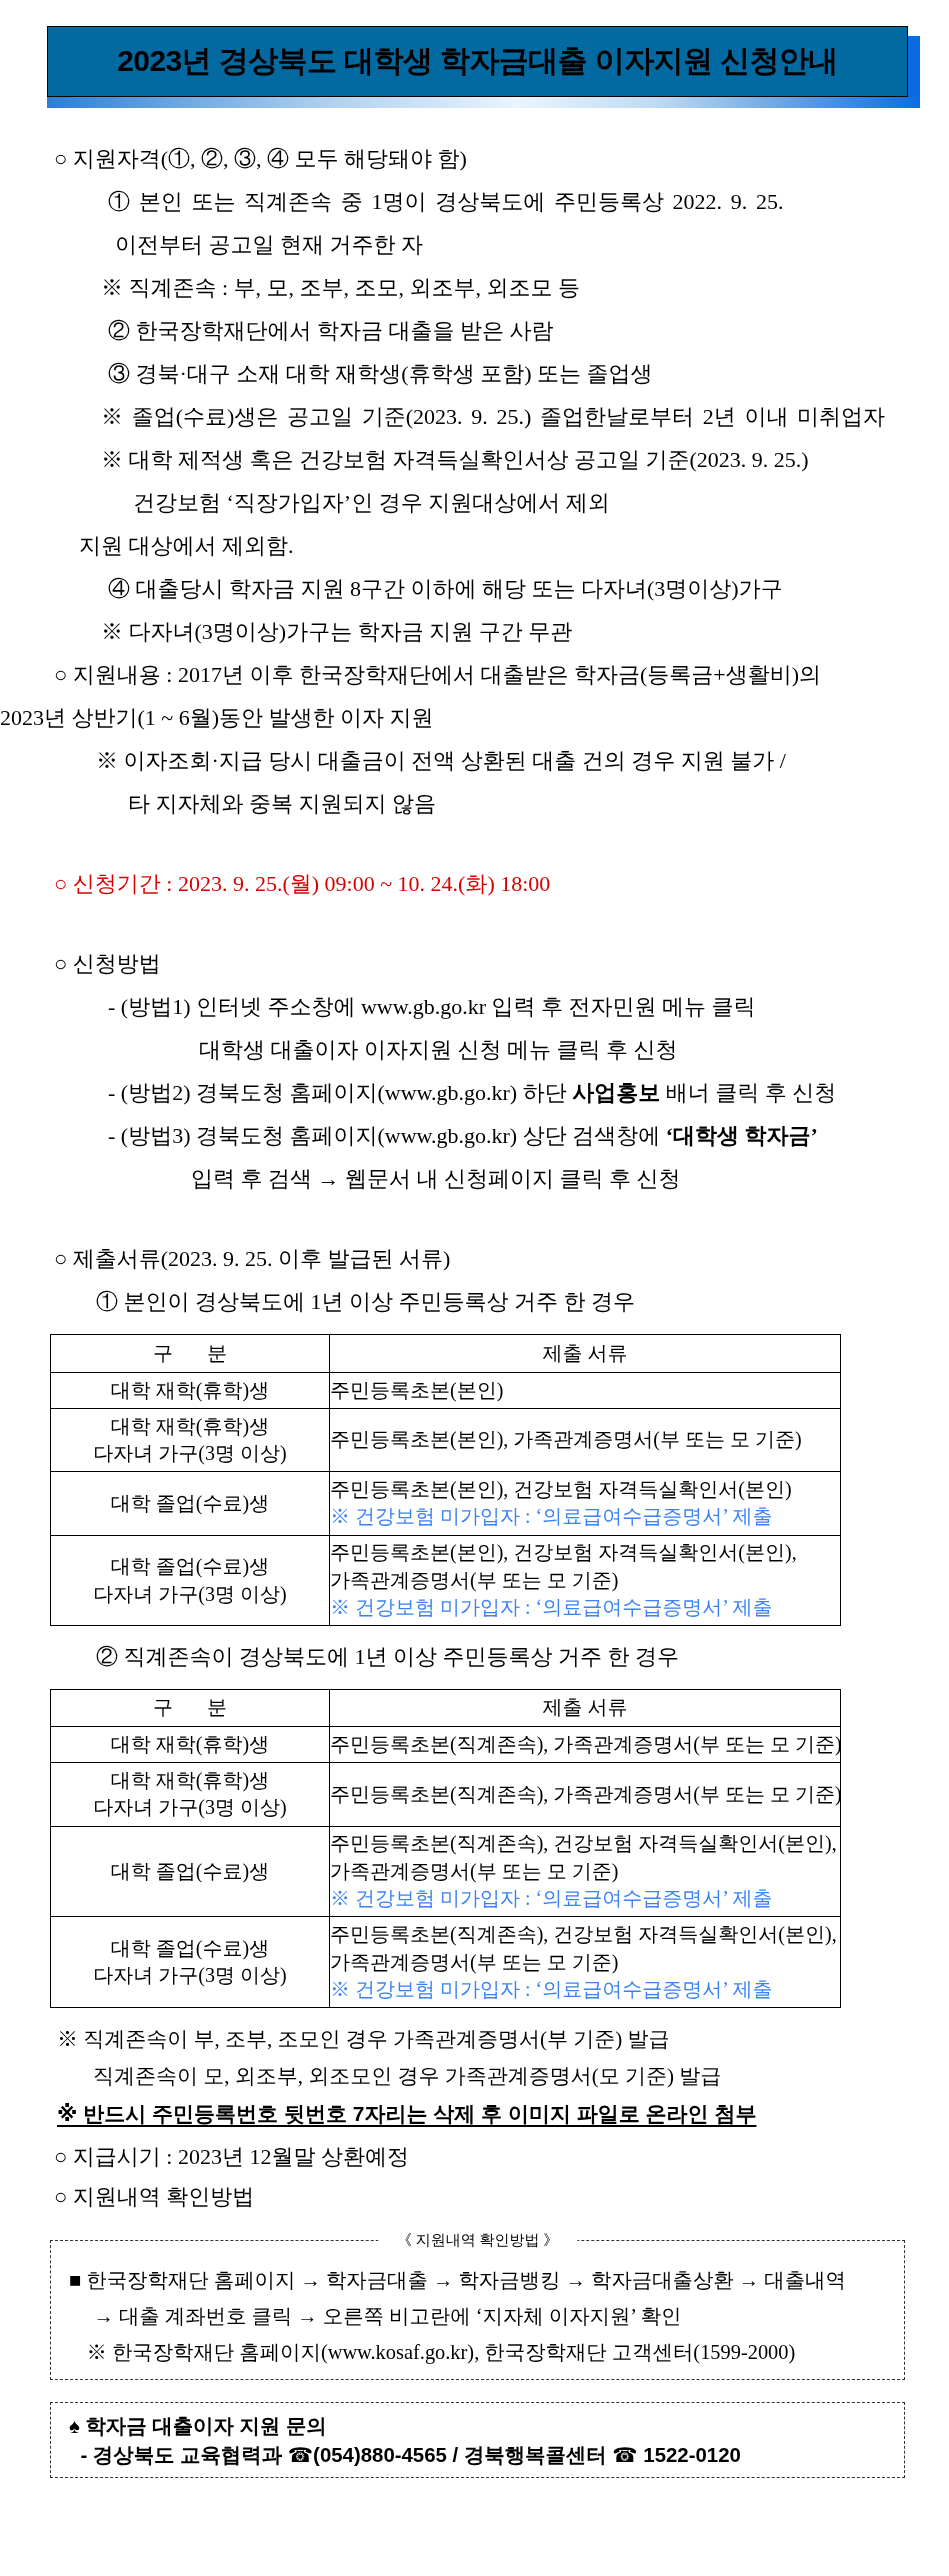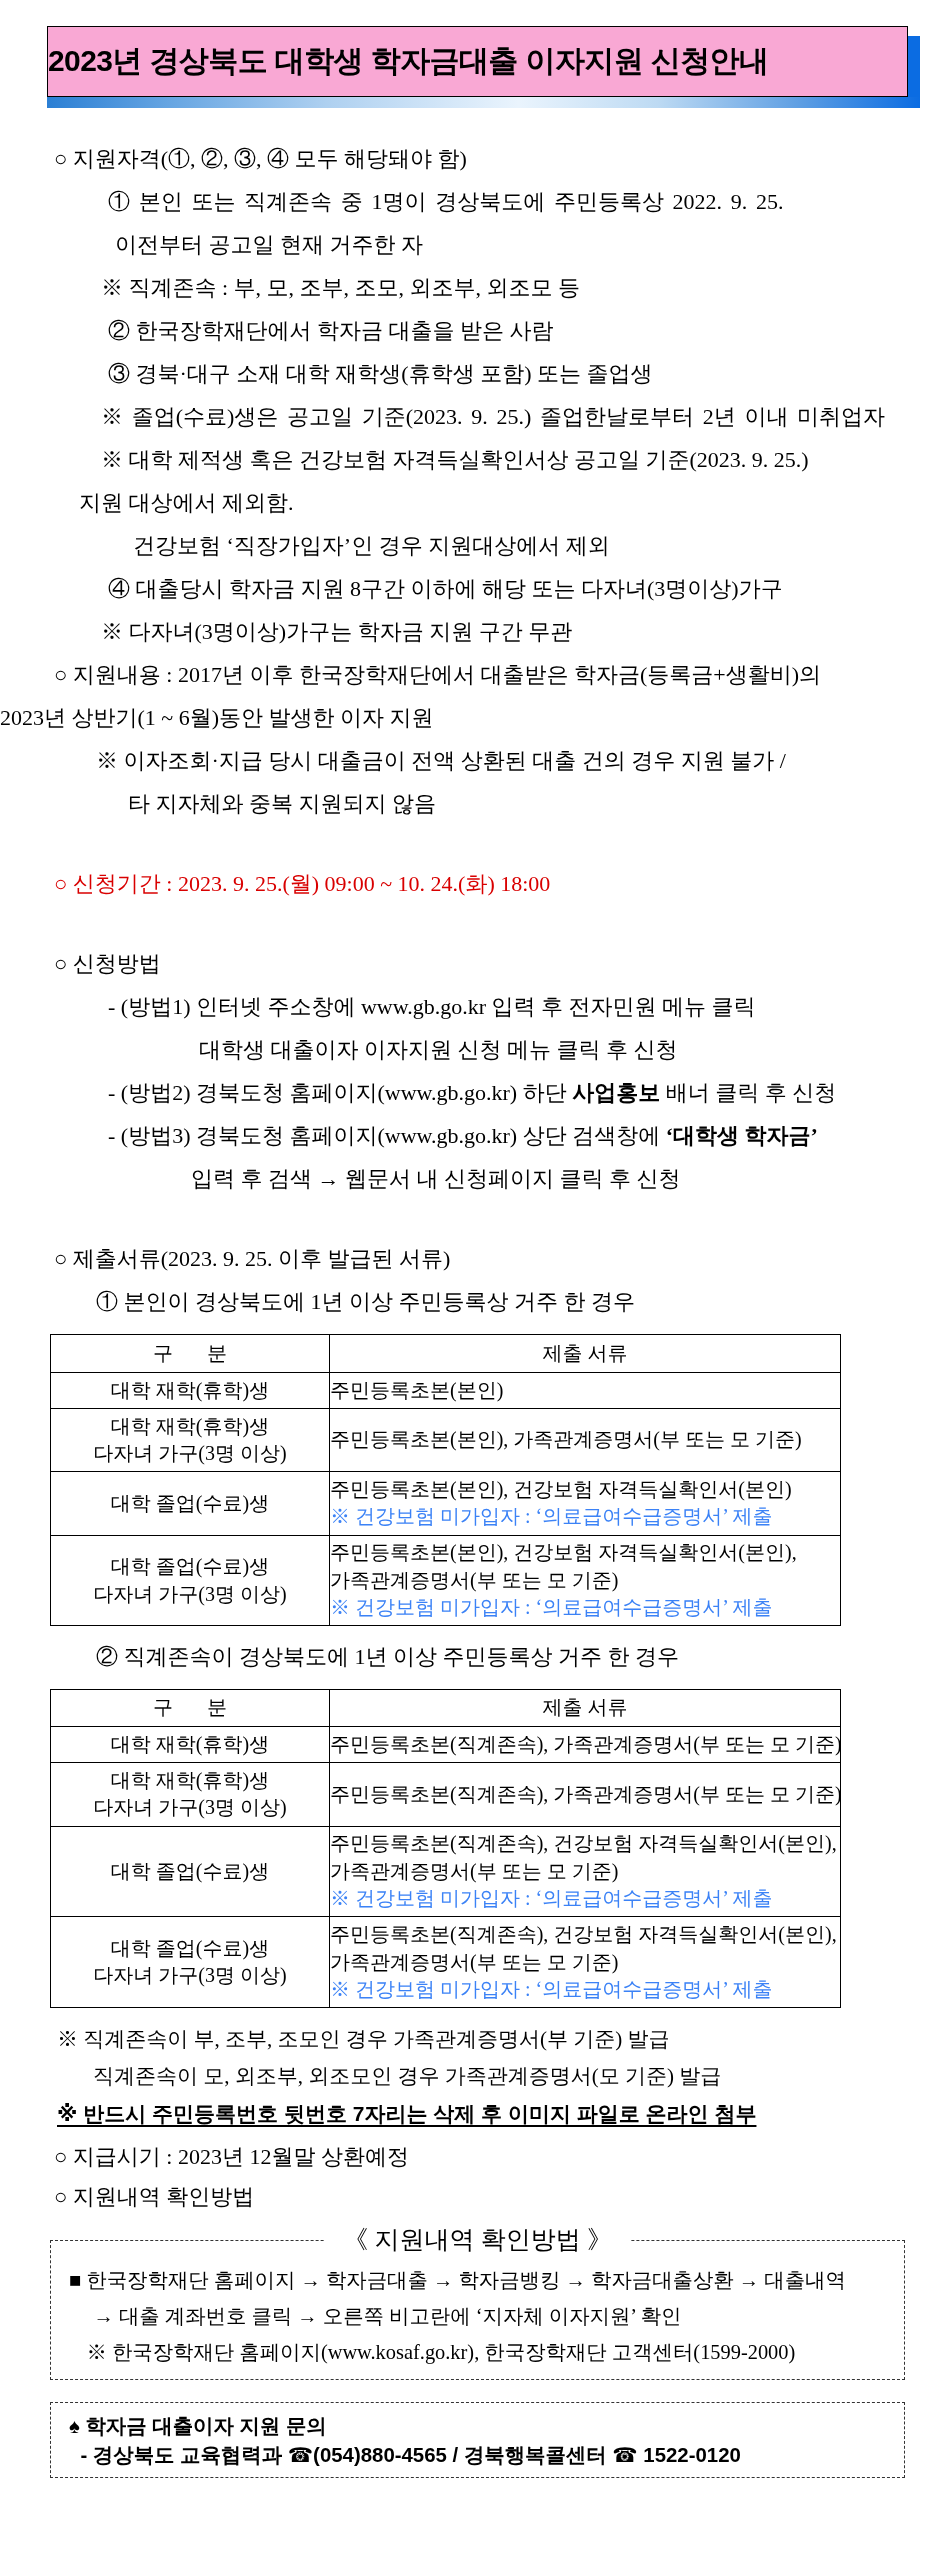--- a/index.html
+++ b/index.html
@@ -7,22 +7,22 @@
     position:relative;
     width:949px; height:2576px;
     background:#ffffff; overflow:hidden;
     font-family:"Liberation Serif","DejaVu Serif",serif;
     color:#000;
   }
   
   .title-wrap { position:relative; margin:25.5px 41px 0 47px; }
   .title-box {
     position:relative; z-index:2;
-    border:1.9px solid #000; background:#f9a8d4;
-    padding:16.6px 0;
+    border:1.9px solid #000; background:#0369a1;
+    text-align:center; padding:16.6px 0;
     font-family:"Liberation Sans","DejaVu Sans",sans-serif;
     font-weight:800; font-size:30px; line-height:36px;
     letter-spacing:-0.6px; white-space:nowrap;
   }
   .title-shadow-right {
     position:absolute; z-index:1; top:10.2px; bottom:-11.5px; right:-11.5px; width:11.5px;
     background:#0b6ce2;
   }
   .title-shadow-bottom {
     position:absolute; z-index:1; left:0; right:-11.5px; bottom:-11.5px; height:11.5px;
@@ -62,21 +62,21 @@
   td.tdoc { padding-left:16.6px; padding-right:3.8px; vertical-align:middle; }
   td.tdoc div { line-height:27.4px; white-space:nowrap; }
   .blue { color:#3b82f6; font-weight:normal; }
   
   .vbox {
     position:relative; margin-left:50px; width:855px;
     border:1.3px dashed #333; background:#fff; box-sizing:border-box;
   }
   .vbox-title {
     position:absolute; top:-20px; left:50%; transform:translateX(-50%);
-    background:#fff; padding:0 19px; font-size:25px; line-height:38px; white-space:nowrap;
+    background:#fff; padding:0 19px; font-size:15px; line-height:38px; white-space:nowrap;
   }
   .vbox-inner { padding:20.4px 6.4px 9px 6.4px; }
   .vbox .bln { font-size:20.4px; line-height:36px; white-space:nowrap; }
   .bpl18{padding-left:11.5px} .bpl46{padding-left:29px} .bpl56{padding-left:36px}
   .contact-box { margin-top:22px; }
   .contact-box .vbox-inner { padding:9px 6.4px 7.7px 6.4px; }
   .contact-box .cln {
     font-family:"Liberation Sans","DejaVu Sans",sans-serif;
     font-weight:bold; font-size:20.4px; line-height:29px; white-space:nowrap;
   }
@@ -95,22 +95,22 @@
   <div class="content">
 
     <div class="ln pl84">○ 지원자격(①, ②, ③, ④ 모두 해당돼야 함)</div>
     <div class="ln pl116 ws4">① 본인 또는 직계존속 중 1명이 경상북도에 주민등록상 2022. 9. 25.</div>
     <div class="ln pl180">이전부터 공고일 현재 거주한 자</div>
     <div class="ln pl158">※ 직계존속 : 부, 모, 조부, 조모, 외조부, 외조모 등</div>
     <div class="ln pl116">② 한국장학재단에서 학자금 대출을 받은 사람</div>
     <div class="ln pl116">③ 경북·대구 소재 대학 재학생(휴학생 포함) 또는 졸업생</div>
     <div class="ln pl158 ws4">※ 졸업(수료)생은 공고일 기준(2023. 9. 25.) 졸업한날로부터 2년 이내 미취업자</div>
     <div class="ln pl158">※ 대학 제적생 혹은 건강보험 자격득실확인서상 공고일 기준(2023. 9. 25.)</div>
+    <div class="ln pl208">건강보험 ‘직장가입자’인 경우 지원대상에서 제외</div>
     <div class="ln pl124">지원 대상에서 제외함.</div>
-    <div class="ln pl208">건강보험 ‘직장가입자’인 경우 지원대상에서 제외</div>
     <div class="ln pl116">④ 대출당시 학자금 지원 8구간 이하에 해당 또는 다자녀(3명이상)가구</div>
     <div class="ln pl158">※ 다자녀(3명이상)가구는 학자금 지원 구간 무관</div>
 
     <div class="ln pl84">○ 지원내용 : 2017년 이후 한국장학재단에서 대출받은 학자금(등록금+생활비)의</div>
     <div class="ln pl358">2023년 상반기(1 ~ 6월)동안 발생한 이자 지원</div>
     <div class="ln pl150">※ 이자조회·지급 당시 대출금이 전액 상환된 대출 건의 경우 지원 불가 /</div>
     <div class="ln pl200">타 지자체와 중복 지원되지 않음</div>
 
     <div class="ln pl84 red gap58">○ 신청기간 : 2023. 9. 25.(월) 09:00 ~ 10. 24.(화) 18:00</div>
 

